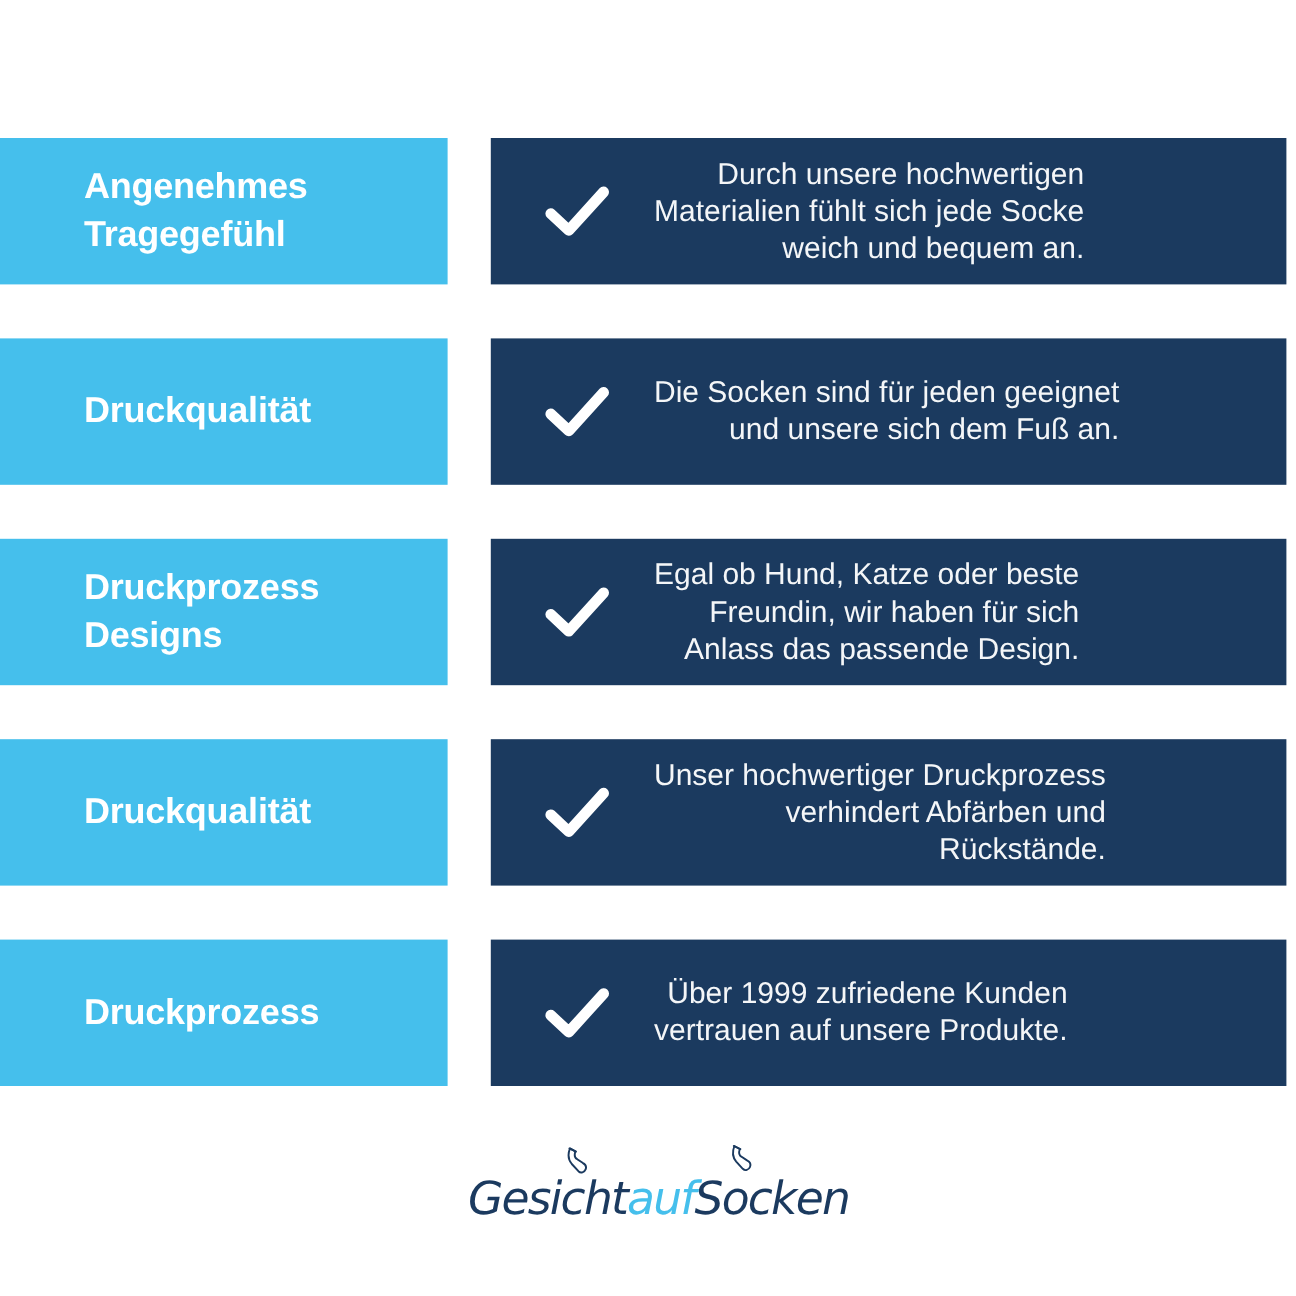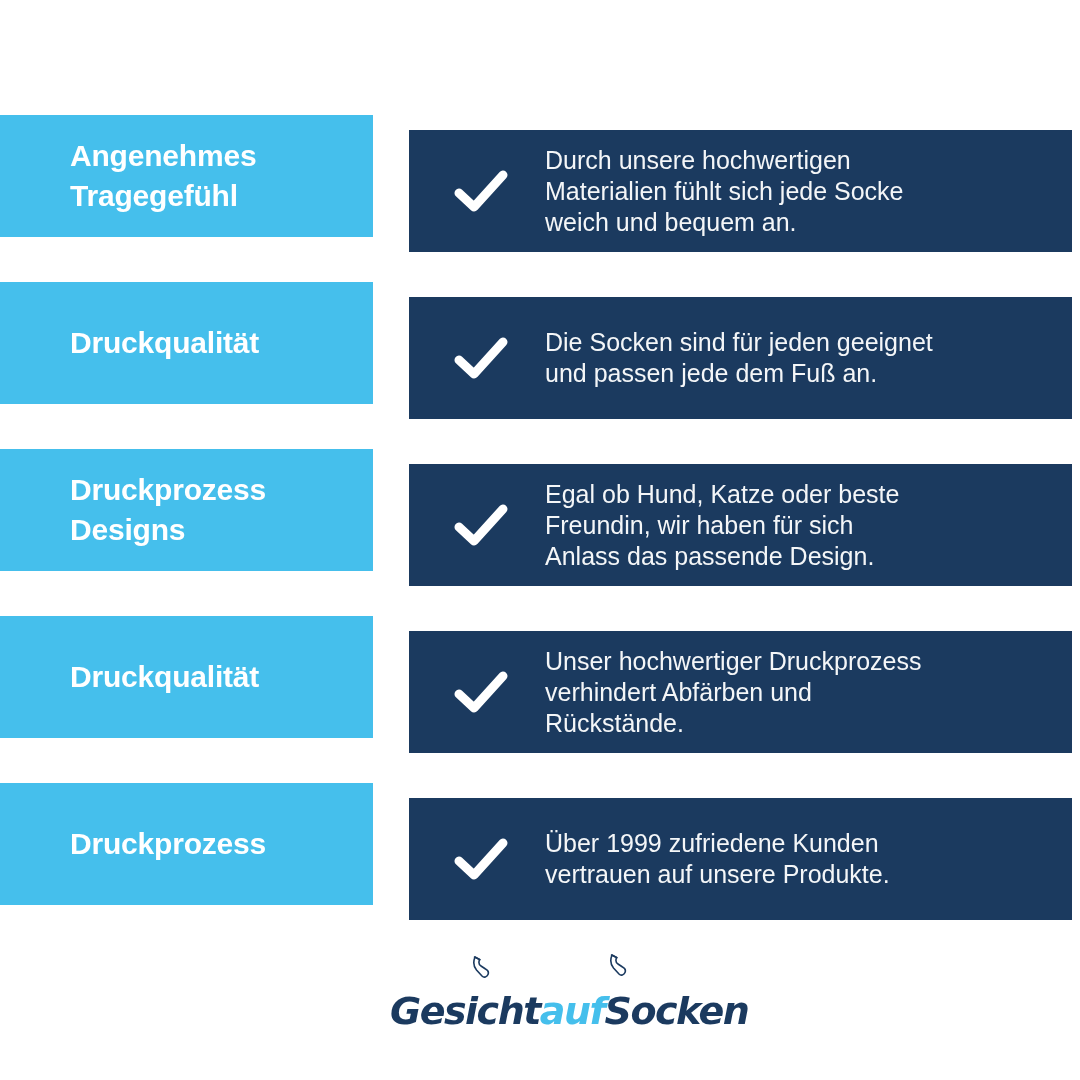--- a/index.html
+++ b/index.html
@@ -49,26 +49,27 @@
     font-size: 30px;
     font-weight: bold;
     line-height: 1.32;
     letter-spacing: -0.2px;
     white-space: pre-line;
   }
 
   .feature-desc-block {
     position: absolute;
     left: 409px;
-    top: 15px;
+    top: 0;
     width: 663px;
     height: 122px;
     background: #1b3a5f;
     display: flex;
     align-items: center;
+    text-align: right;
   }
 
   .check-mark-wrap {
     flex: 0 0 auto;
     width: 56px;
     margin-left: 44px;
     display: flex;
     align-items: center;
     justify-content: center;
   }
@@ -102,26 +103,26 @@
 
   .logo-svg-holder {
     position: relative;
     width: 300px;
     height: 90px;
   }
 
   .logo-wordmark {
     position: absolute;
     left: 0;
-    top: 34px;
+    top: 22px;
     width: 300px;
     text-align: center;
     font-family: "DejaVu Sans", sans-serif;
     font-size: 38px;
-    font-weight: bold;
+    font-weight: normal;
     font-style: italic;
     letter-spacing: -1.5px;
     white-space: nowrap;
   }
   .logo-part-one { color: #1b3a5f; }
   .logo-part-accent { color: #45bfec; }
   .logo-part-two { color: #1b3a5f; }
 
   .logo-sock {
     position: absolute;
@@ -157,21 +158,21 @@
     <div class="feature-title-block">
       <span class="feature-title-text">Druckqualität</span>
     </div>
     <div class="feature-desc-block">
       <span class="check-mark-wrap">
         <svg width="54" height="44" viewBox="0 0 54 44" fill="none" aria-hidden="true">
           <path d="M5 24 L20 38 L49 6" stroke="#ffffff" stroke-width="9" stroke-linecap="round" stroke-linejoin="round"></path>
         </svg>
       </span>
       <span class="feature-desc-text">Die Socken sind für jeden geeignet
-und passen jede dem Fuß an.</span>
+und unsere sich dem Fuß an.</span>
     </div>
   </div>
 
   <div class="feature-row" style="top:449px;">
     <div class="feature-title-block">
       <span class="feature-title-text">Druckprozess
 Designs</span>
     </div>
     <div class="feature-desc-block">
       <span class="check-mark-wrap">

